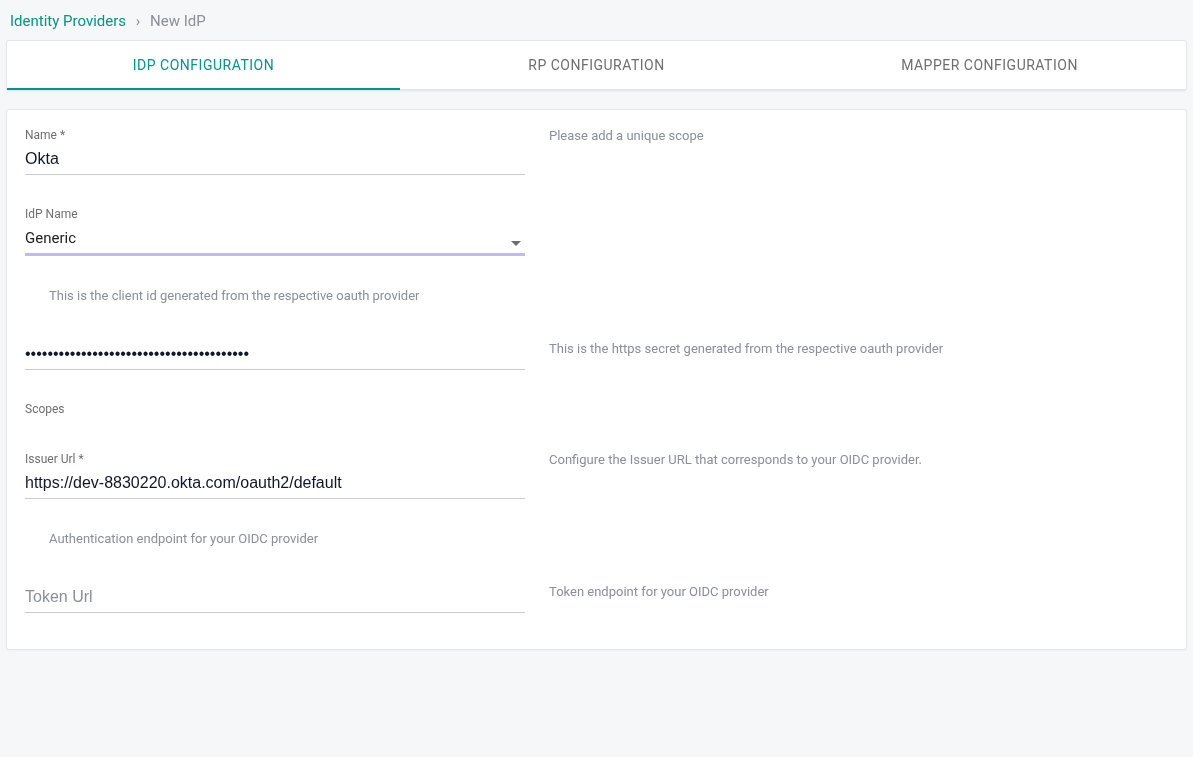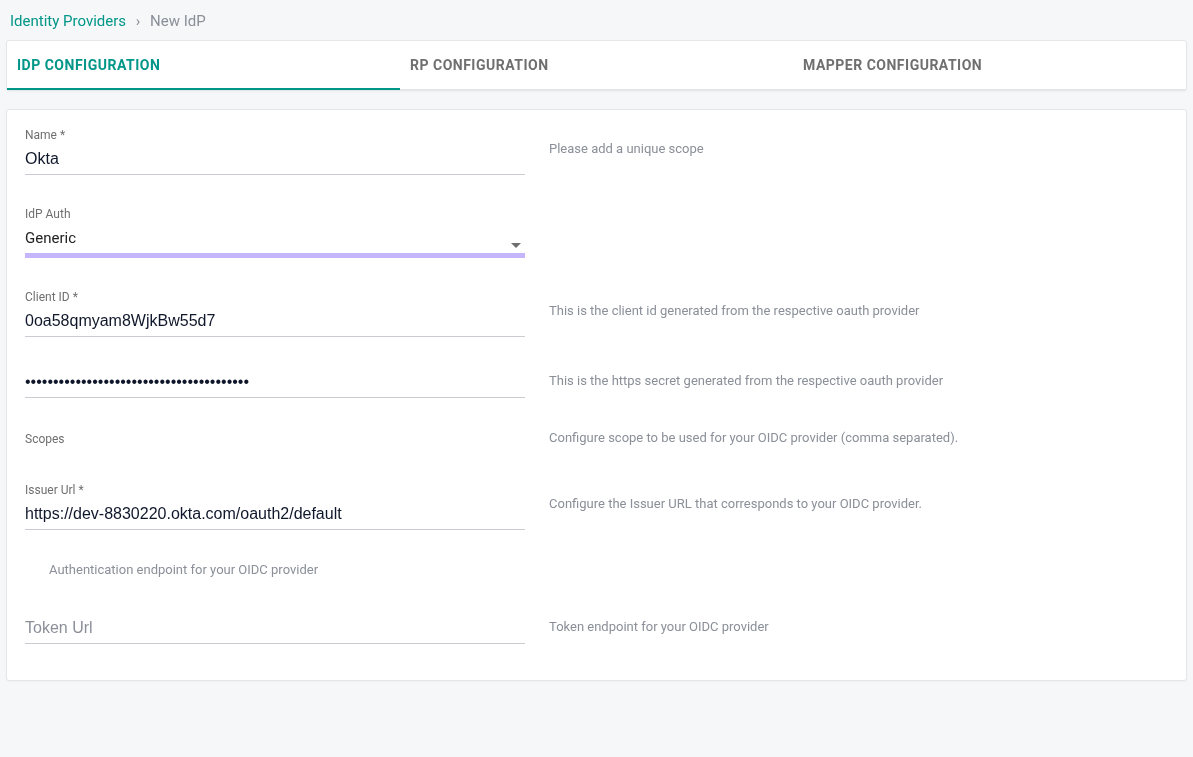--- a/index.html
+++ b/index.html
@@ -25,22 +25,23 @@
     border: 1px solid #e3e7ea;
     border-radius: 3px;
     box-shadow: 0 1px 2px rgba(0,0,0,0.03);
   }
   .tabs {
     display: flex;
     border-bottom: 1px solid #e3e7ea;
   }
   .tab {
     flex: 1;
+    text-align: center;
     padding: 16px 10px;
-    font-weight: 700;
+    font-weight: 400;
     letter-spacing: 0.5px;
     font-size: 14px;
     color: #6f6f6f;
     cursor: pointer;
     text-transform: uppercase;
     position: relative;
   }
   .tab.active {
     color: #009688;
   }
@@ -48,21 +49,21 @@
     content: "";
     position: absolute;
     left: 0; right: 0; bottom: -1px;
     height: 2px;
     background: #009688;
   }
   .form-area { padding: 18px 18px 28px 18px; }
   .form-row {
     display: flex;
     margin-bottom: 32px;
-    align-items: center;
+    align-items: flex-start;
   }
   .form-left {
     flex: 0 0 500px;
     max-width: 500px;
   }
   .form-right {
     flex: 1;
     padding-left: 24px;
     color: #8a8f98;
     font-size: 13px;
@@ -81,21 +82,21 @@
     background: transparent;
     font-size: 16px;
     padding: 4px 0 6px 0;
     outline: none;
     color: #0f172a;
   }
   .text-input::placeholder { color: #8a8f98; }
   .select-wrap { position: relative; }
   .select-value {
     width: 100%;
-    border-bottom: 5px solid #c4b5fd;
+    border-bottom: 3px solid #c4b5fd;
     font-size: 15px;
     padding: 4px 24px 6px 0;
     color: #222;
     cursor: pointer;
   }
   .select-caret {
     position: absolute;
     right: 4px;
     bottom: 10px;
     width: 0; height: 0;
@@ -132,49 +133,44 @@
       <div class="form-row">
         <div class="form-left">
           <label class="field-label">Name *</label>
           <input class="text-input" type="text" value="Okta" style="">
         </div>
         <div class="form-right">Please add a unique scope</div>
       </div>
 
       <div class="form-row">
         <div class="form-left">
-          <label class="field-label">IdP Auth</label>
+          <label class="field-label">IdP Name</label>
           <div class="select-wrap">
             <div class="select-value">Generic</div>
             <div class="select-caret"></div>
           </div>
         </div>
         <div class="form-right"></div>
       </div>
 
       <div class="form-row">
-        <div class="form-left">
-          <label class="field-label">Client ID *</label>
-          <input class="text-input" type="text" value="0oa58qmyam8WjkBw55d7" style="">
-        </div>
         <div class="form-right">This is the client id generated from the respective oauth provider</div>
       </div>
 
       <div class="form-row">
         <div class="form-left">
           <input class="text-input" type="text" value="••••••••••••••••••••••••••••••••••••••••" style="">
         </div>
         <div class="form-right">This is the https secret generated from the respective oauth provider</div>
       </div>
 
       <div class="form-row">
         <div class="form-left">
           <label class="field-label">Scopes</label>
         </div>
-        <div class="form-right">Configure scope to be used for your OIDC provider (comma separated).</div>
       </div>
 
       <div class="form-row">
         <div class="form-left">
           <label class="field-label">Issuer Url *</label>
           <input class="text-input" type="text" value="https://dev-8830220.okta.com/oauth2/default" style="">
         </div>
         <div class="form-right">Configure the Issuer URL that corresponds to your OIDC provider.</div>
       </div>
 

